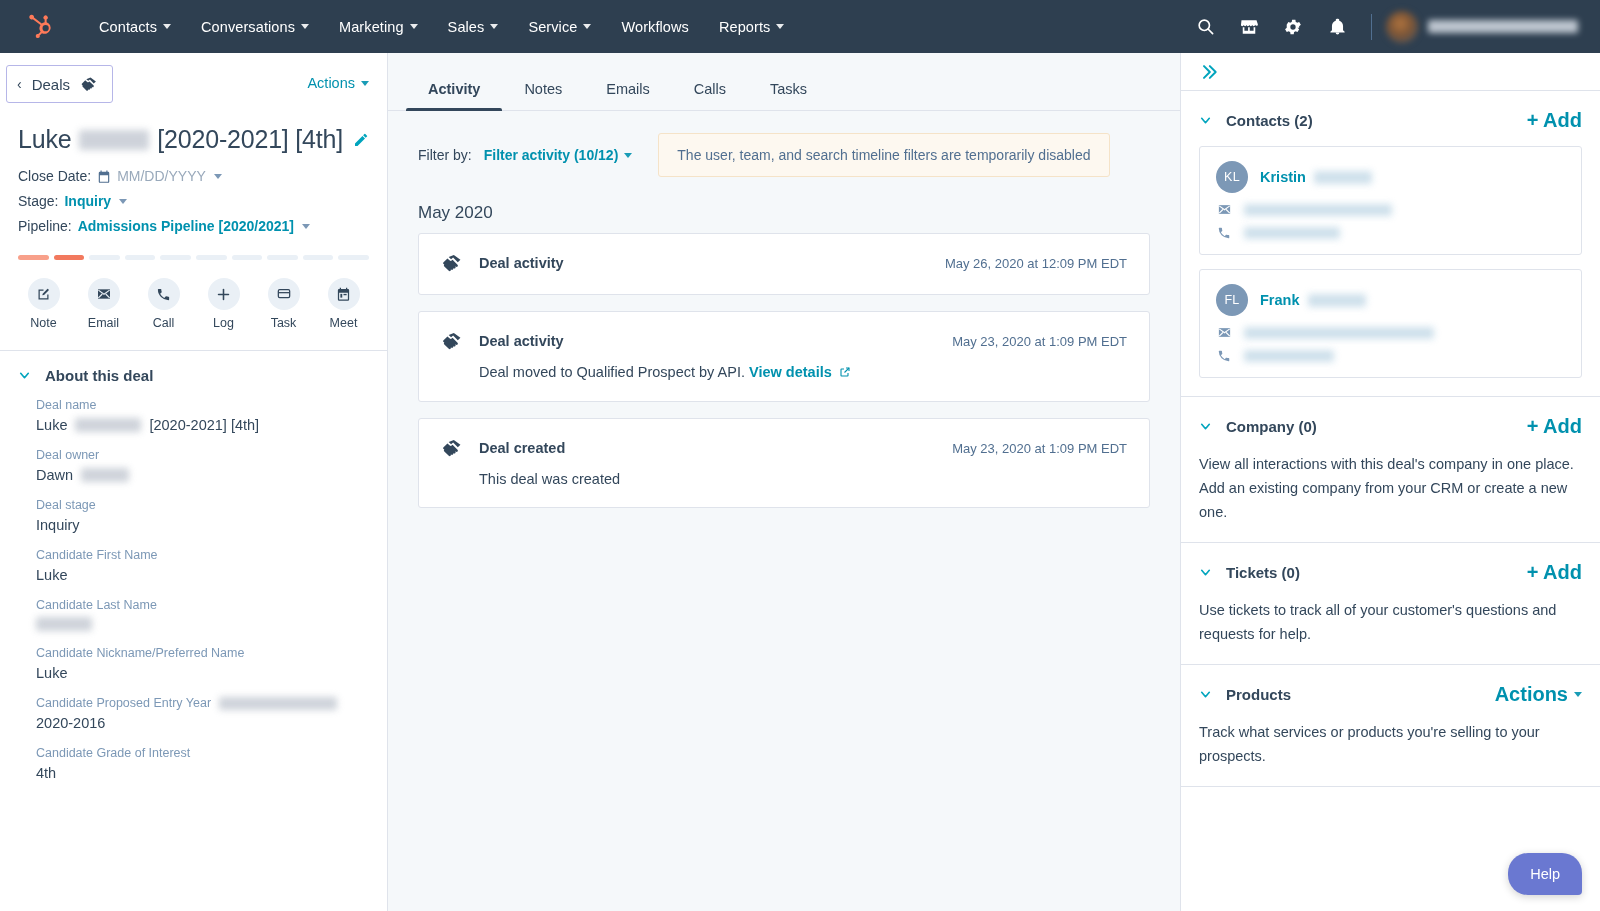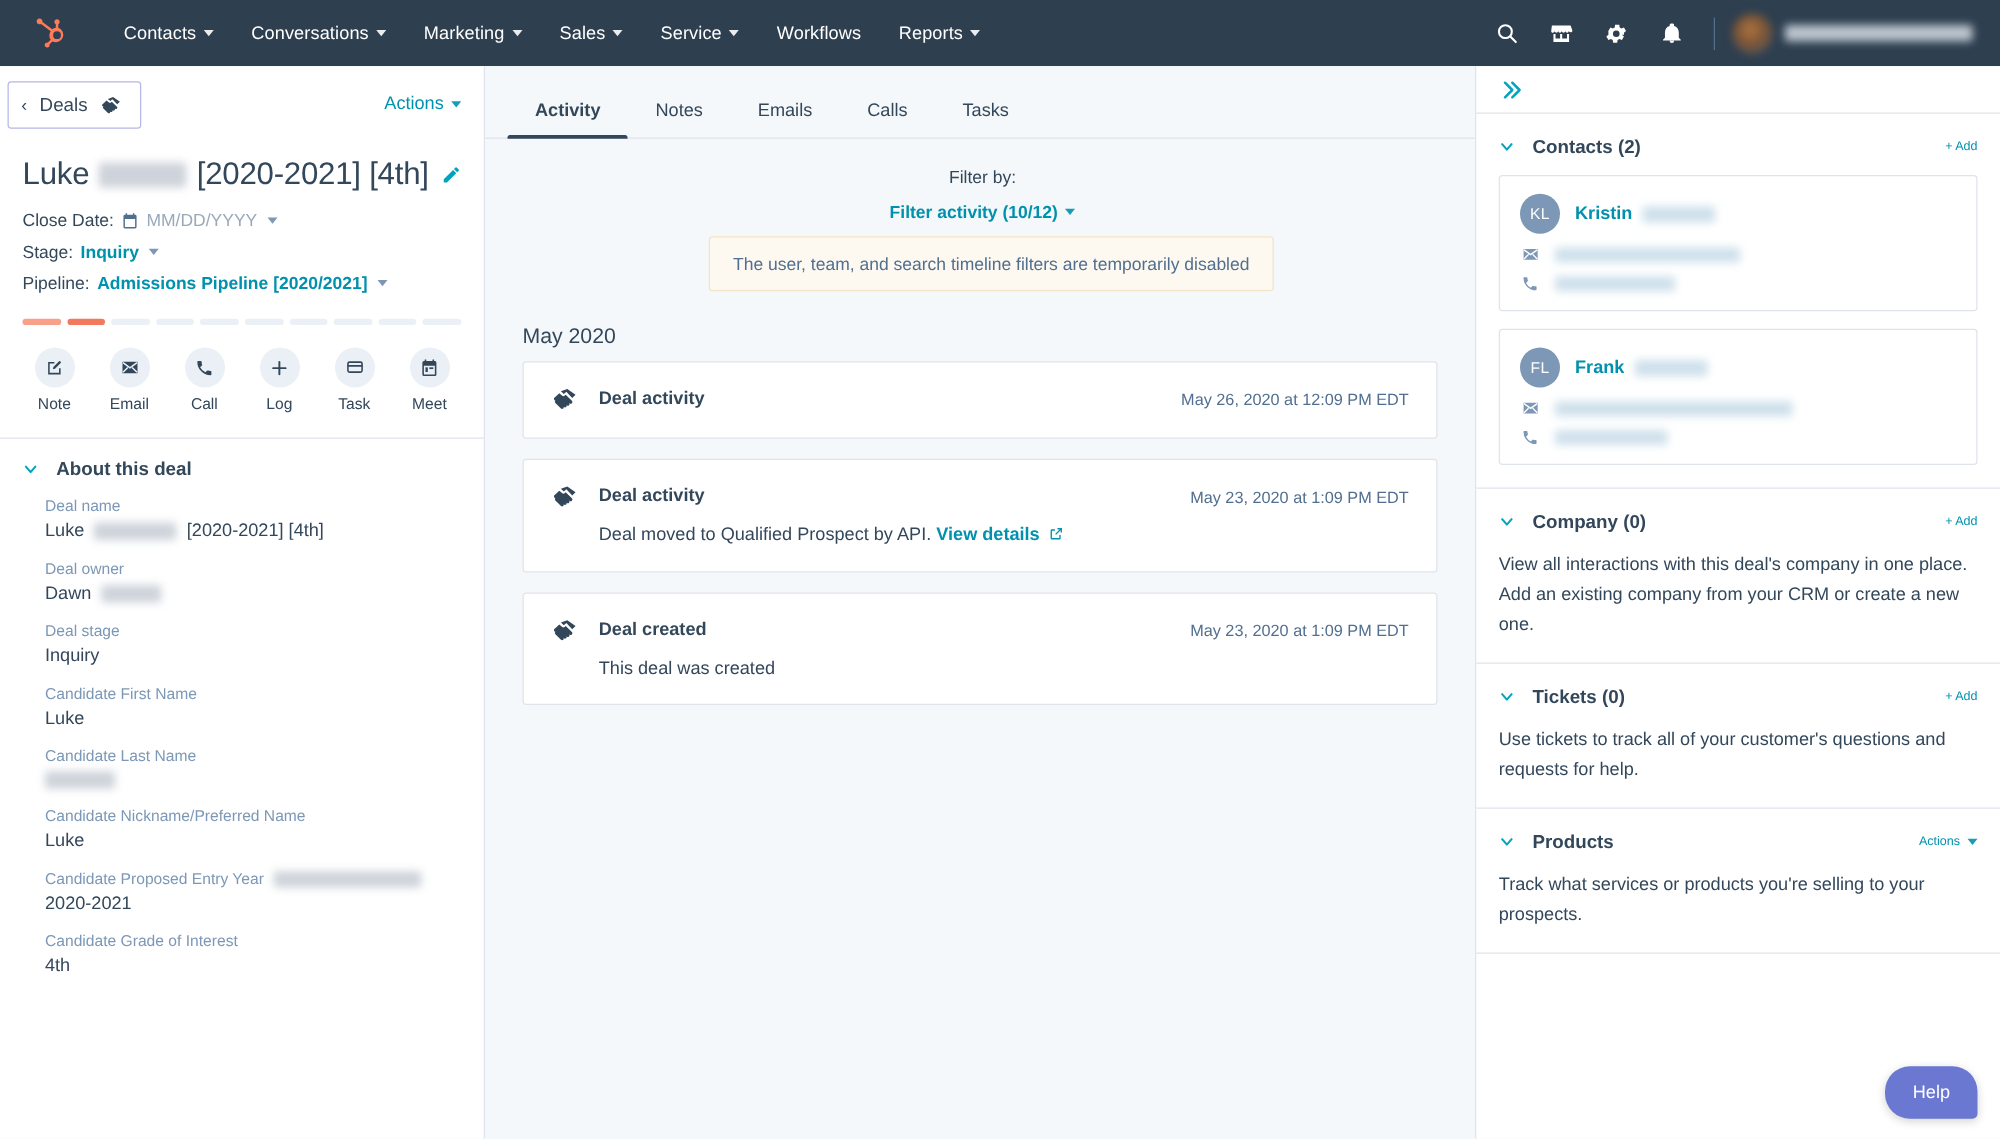--- a/index.html
+++ b/index.html
@@ -121,21 +121,21 @@
   }
   .tab {
     padding: 0 22px 14px 22px; font-size: 14.5px; color: #33475b;
     cursor: pointer; position: relative; line-height: 1;
   }
   .tab.active { font-weight: 600; color: #33475b; }
   .tab.active::after {
     content: ""; position: absolute; left: 0; right: 0; bottom: -1px;
     height: 3px; background: #33475b; border-radius: 2px 2px 0 0;
   }
-  .filter-row { display: flex; align-items: center; padding: 22px 26px 0 30px; gap: 12px; flex-direction: column; }
+  .filter-row { display: flex; align-items: center; padding: 22px 26px 0 30px; gap: 12px; }
   .filter-by { font-size: 14px; color: #33475b; }
   .filter-link { color: #0091ae; font-size: 14px; font-weight: 600; cursor: pointer; display: inline-flex; align-items: center; gap: 6px; }
   .banner {
     margin-left: 14px; background: #fdf8f0; border: 1px solid #f5e3c8;
     color: #516f90; font-size: 14px; padding: 13px 18px; border-radius: 3px;
     max-width: 460px;
   }
   .month { padding: 26px 30px 10px 30px; font-size: 17px; color: #33475b; font-weight: 400; }
   .cards { padding: 0 30px; }
   .card {
@@ -153,21 +153,21 @@
   
   .right {
     width: 420px; flex: 0 0 420px; background: #ffffff;
     border-left: 1px solid #dfe3eb; overflow: hidden; position: relative;
   }
   .right-top { height: 38px; display: flex; align-items: center; padding: 0 18px; border-bottom: 1px solid #dfe3eb; }
   .collapse-ico { color: #00a4bd; cursor: pointer; display: inline-flex; }
   .rsec { border-bottom: 1px solid #dfe3eb; padding: 18px 18px 18px 18px; }
   .rsec-head { display: flex; align-items: center; gap: 14px; margin-bottom: 14px; }
   .rsec-title { font-size: 15px; font-weight: 600; color: #33475b; }
-  .rsec-action { margin-left: auto; color: #0091ae; font-size: 10px; font-weight: 400; cursor: pointer; display: inline-flex; align-items: center; gap: 6px; }
+  .rsec-action { margin-left: auto; color: #0091ae; font-size: 20px; font-weight: 700; cursor: pointer; display: inline-flex; align-items: center; gap: 6px; }
   .contact-card { border: 1px solid #dfe3eb; border-radius: 3px; padding: 14px 16px 14px 16px; margin-bottom: 14px; }
   .contact-top { display: flex; align-items: center; gap: 12px; }
   .cavatar {
     width: 32px; height: 32px; border-radius: 50%; background: #7c98b6;
     color: #ffffff; font-size: 12.5px; display: flex; align-items: center; justify-content: center;
     flex: 0 0 32px; letter-spacing: .3px;
   }
   .cname { color: #0091ae; font-size: 14.5px; font-weight: 600; display: flex; align-items: center; }
   .crow { display: flex; align-items: center; gap: 11px; padding: 9px 0 0 1px; }
   .crow-ico { color: #7c98b6; display: inline-flex; flex: 0 0 16px; }
@@ -428,21 +428,21 @@
         </div>
         <div class="prop">
           <div class="prop-label">Candidate Nickname/Preferred Name</div>
           <div class="prop-value">Luke</div>
         </div>
         <div class="prop">
           <div class="prop-label">
             <span>Candidate Proposed Entry Year</span>
             <span class="redact" style="width:118px;height:13px;margin-left:8px;"></span>
           </div>
-          <div class="prop-value">2020-2021</div>
+          <div class="prop-value">2020-2016</div>
         </div>
         <div class="prop">
           <div class="prop-label">Candidate Grade of Interest</div>
           <div class="prop-value">4th</div>
         </div>
       </div>
     </div>
 
     <div class="center">
       <div class="tabs">

